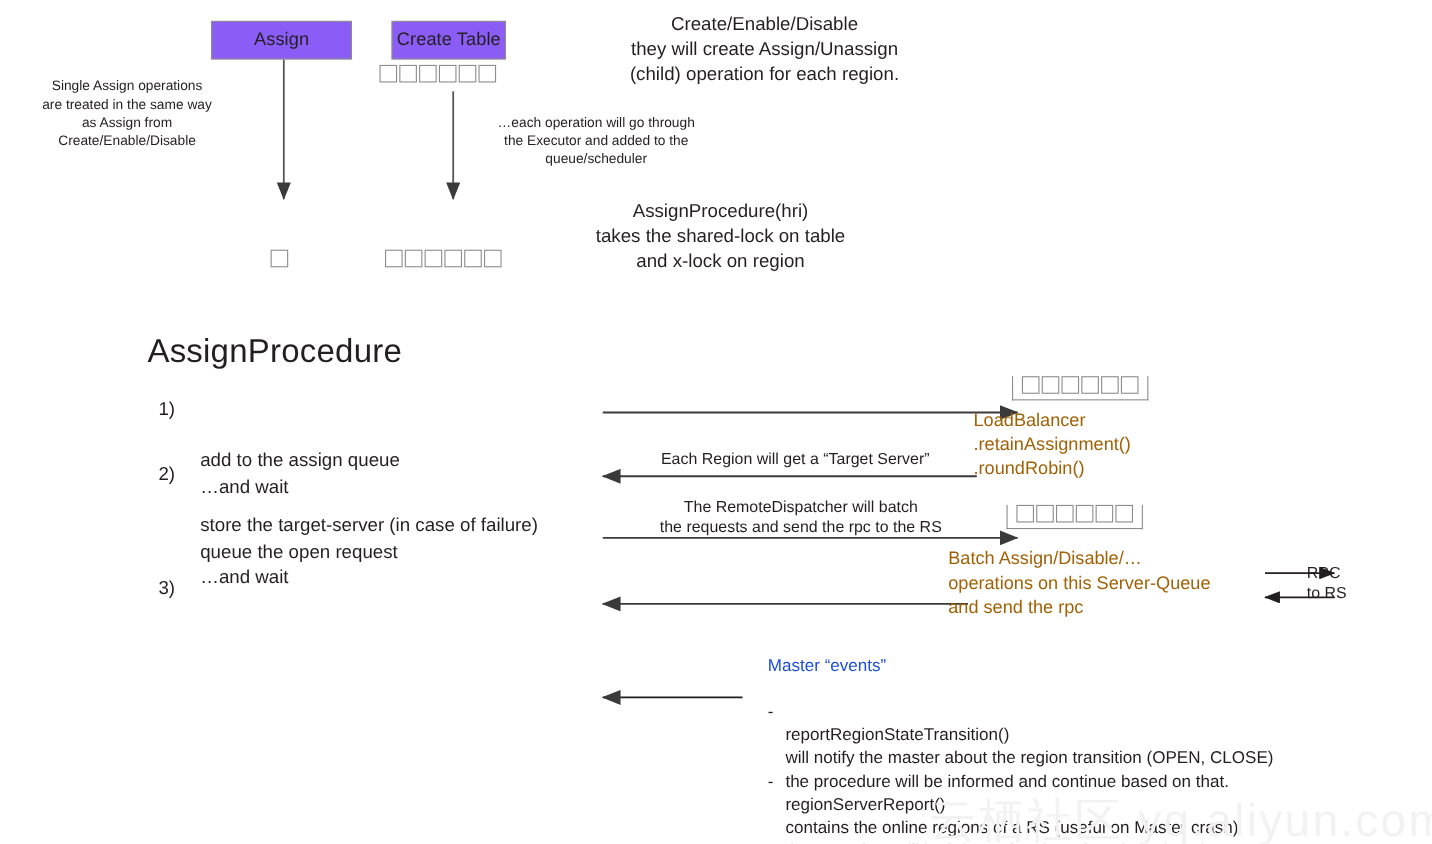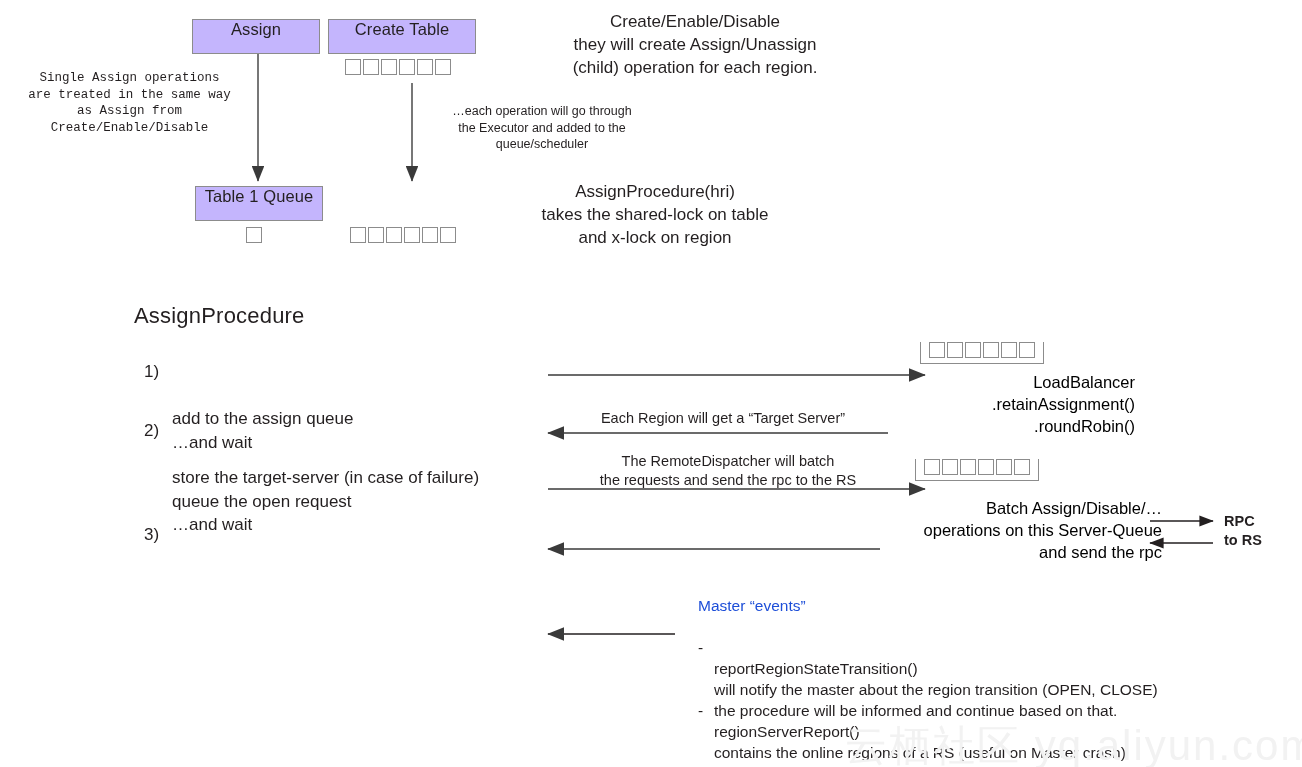--- a/index.html
+++ b/index.html
@@ -16,23 +16,23 @@
     width: 1302px;
     height: 767px;
     overflow: hidden;
     background: #ffffff;
   }
   .abs { position: absolute; }
 
   
   .node-box {
     border: 1.5px solid #8c8c8c;
-    background: #c4b5fd;
+    background: #8b5cf6;
     display: flex;
-    align-items: flex-start;
+    align-items: center;
     justify-content: center;
     font-size: 16.5px;
     color: #231f20;
     letter-spacing: .1px;
     box-sizing: border-box;
   }
 
   
   .sq-row { display: flex; gap: 2px; }
   .sq {
@@ -71,43 +71,43 @@
     white-space: pre-line;
   }
   .label-mid {
     font-size: 14.5px;
     line-height: 19px;
     text-align: center;
     color: #231f20;
     white-space: pre-line;
   }
   .heading {
-    font-size: 22px;
+    font-size: 30px;
     color: #231f20;
     letter-spacing: .2px;
   }
   .step {
     font-size: 17px;
     line-height: 23.5px;
     color: #231f20;
     white-space: pre-line;
   }
   .step-num {
     position: absolute;
     left: 0;
     top: 0;
     font-size: 17px;
     line-height: 23.5px;
   }
-  .step-body { margin-left: 28px; }
+  .step-body { margin-left: 38px; }
   .right-label {
     font-size: 16.5px;
     line-height: 22px;
-    text-align: right;
-    color: #000000;
+    text-align: left;
+    color: #a16207;
     white-space: pre-line;
   }
   .events-title { font-size: 15.5px; line-height: 21px; color: #1d4ed8; }
   .events-line { font-size: 15.5px; line-height: 21px; color: #231f20; white-space: pre-line; }
   .events-dash { position: absolute; left: 0; font-size: 15.5px; line-height: 21px; }
   .events-body { margin-left: 16px; }
   .rpc-label { font-size: 14.5px; line-height: 19px; color: #231f20; white-space: pre-line; }
 
   
   #arrows {
@@ -157,49 +157,46 @@
     <line x1="675" y1="634" x2="548" y2="634" stroke="#231f20" stroke-width="1.7" marker-end="url(#ah)"></line>
 
     <line x1="1150" y1="521" x2="1213" y2="521" stroke="#231f20" stroke-width="1.6" marker-end="url(#ahs)"></line>
     <line x1="1213" y1="543" x2="1150" y2="543" stroke="#231f20" stroke-width="1.6" marker-end="url(#ahs)"></line>
   </svg>
 
   <div class="abs node-box" style="left:192px; top:19px; width:128px; height:35px;">
     <span>Assign</span>
   </div>
 
-  <div class="abs node-box" style="left:328px; top:19px; width:148px; height:35px;">
+  <div class="abs node-box" style="left:356px; top:19px; width:104px; height:35px;">
     <span>Create Table</span>
   </div>
 
   <div class="abs sq-row" id="create-table-squares" style="left:345px; top:59px;">
       <div class="sq"></div>
       <div class="sq"></div>
       <div class="sq"></div>
       <div class="sq"></div>
       <div class="sq"></div>
       <div class="sq"></div>
     </div>
 
-  <div class="abs note" style="left:22px; top:70px; width:215px;font-family:Liberation Mono, monospace;">Single Assign operations
+  <div class="abs note" style="left:8px; top:70px; width:215px;">Single Assign operations
 are treated in the same way
 as Assign from
 Create/Enable/Disable</div>
 
   <div class="abs big-note" style="left:510px; top:10px; width:370px;">Create/Enable/Disable
 they will create Assign/Unassign
 (child) operation for each region.</div>
 
   <div class="abs note" style="left:432px; top:103px; width:220px;">…each operation will go through
 the Executor and added to the
 queue/scheduler</div>
 
-  <div class="abs node-box" style="left:195px; top:186px; width:128px; height:35px;">
-    <span>Table 1 Queue</span>
-  </div>
 
 
   <div class="abs sq-row" id="table1-squares" style="left:246px; top:227px;">
       <div class="sq"></div>
     </div>
 
   <div class="abs sq-row" id="table2-squares" style="left:350px; top:227px;">
       <div class="sq"></div>
       <div class="sq"></div>
       <div class="sq"></div>
@@ -264,21 +261,21 @@
           <div class="sq"></div>
           <div class="sq"></div>
         </div>
     </div>
   </div>
 
   <div class="abs right-label" style="left:862px; top:497px; width:300px;">Batch Assign/Disable/…
 operations on this Server-Queue
 and send the rpc</div>
 
-  <div class="abs rpc-label" style="left:1224px; top:512px; width:70px;font-weight:bold;">RPC
+  <div class="abs rpc-label" style="left:1188px; top:512px; width:70px;">RPC
 to RS</div>
 
   <div class="abs events-title" style="left:698px; top:595px;">Master “events”</div>
 
   <div class="abs events-line" style="left:698px; top:616px; width:540px; position:absolute;">
     <span class="events-dash">-</span>
     <span class="events-body" style="display:block;">reportRegionStateTransition()
 will notify the master about the region transition (OPEN, CLOSE)
 the procedure will be informed and continue based on that.</span>
   </div>

